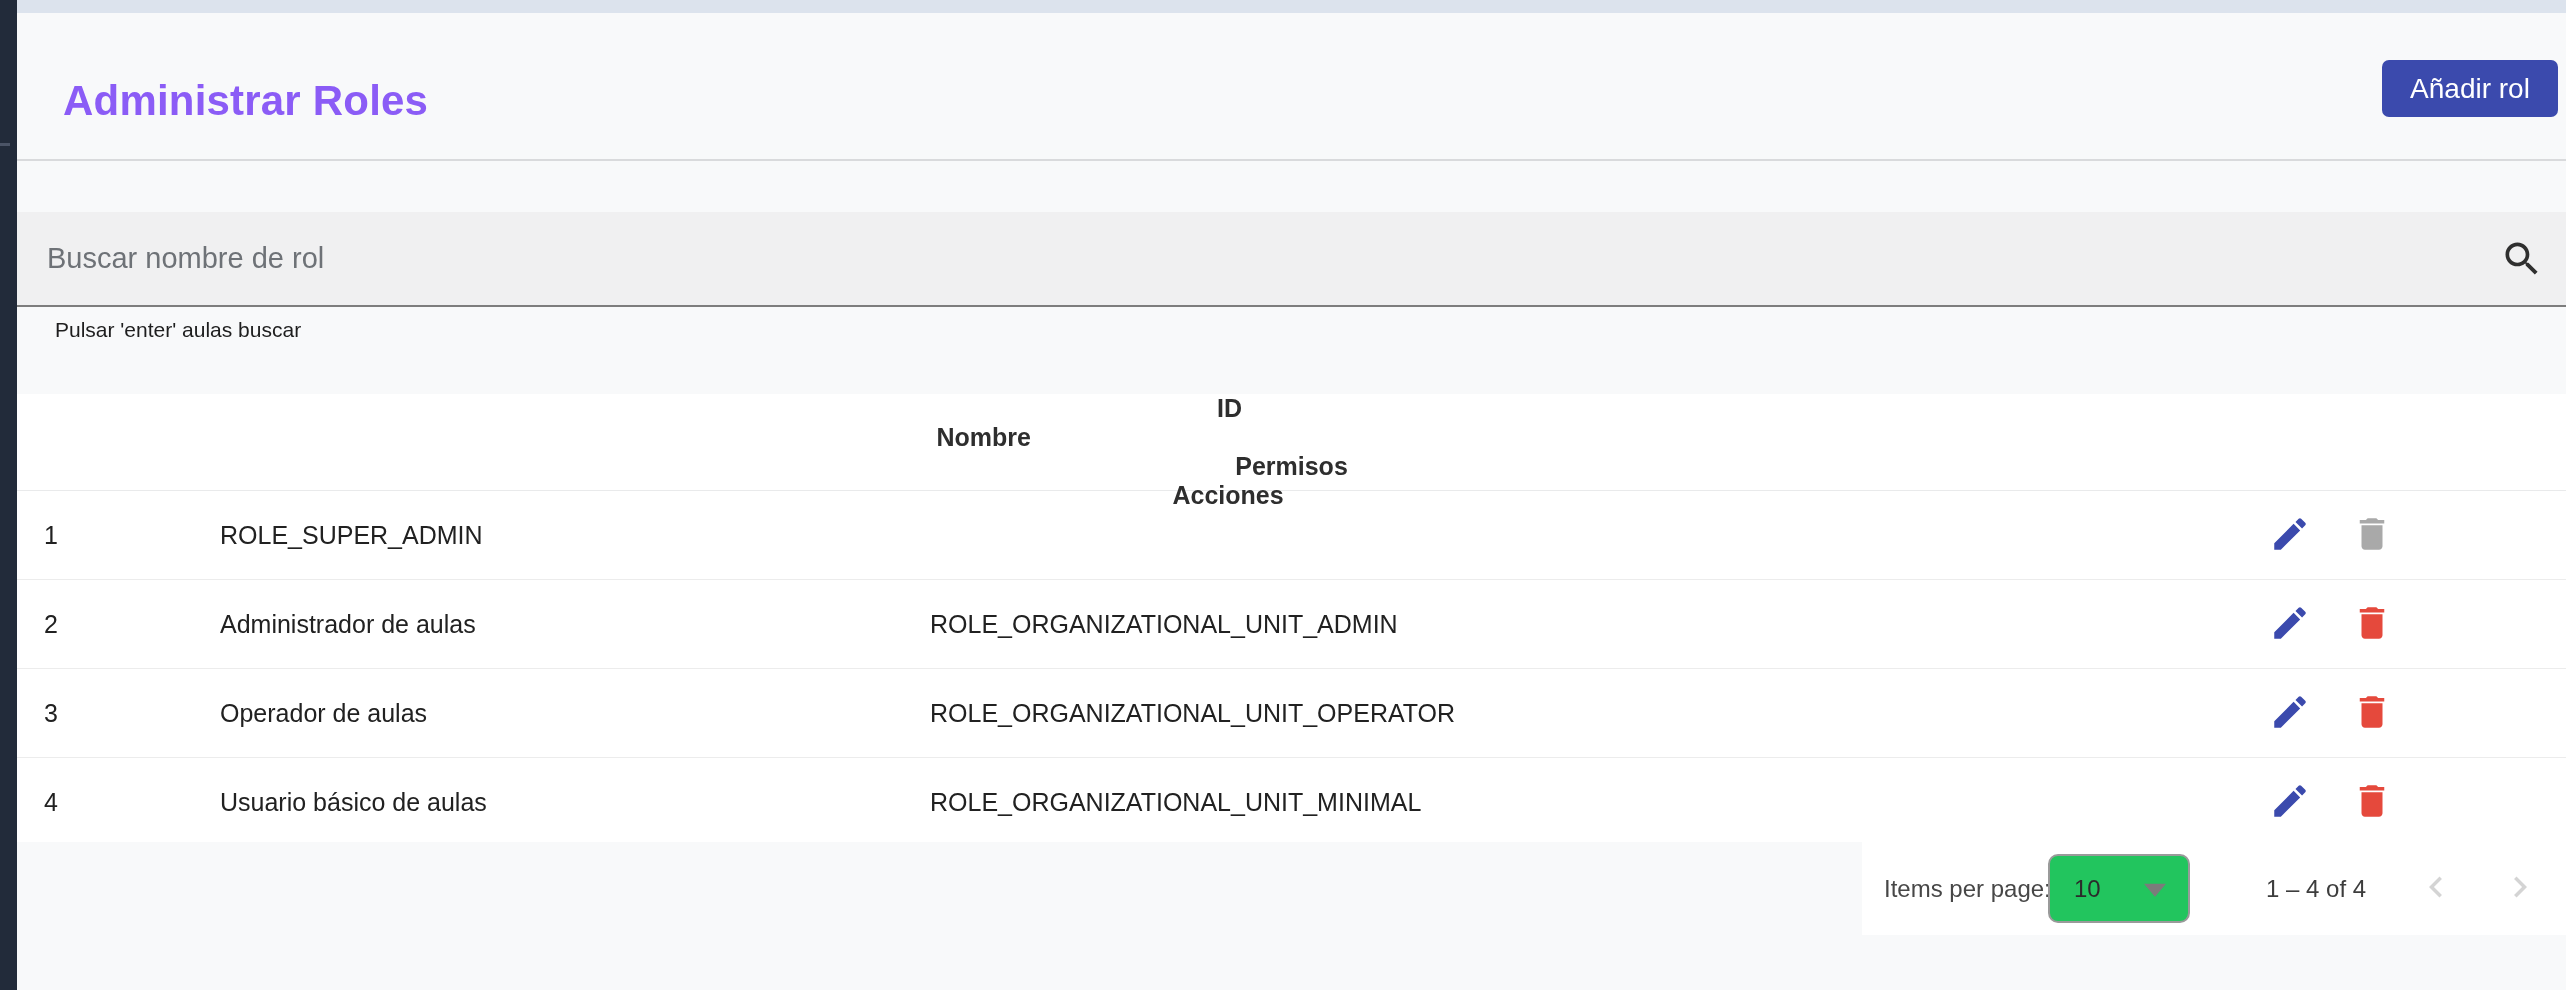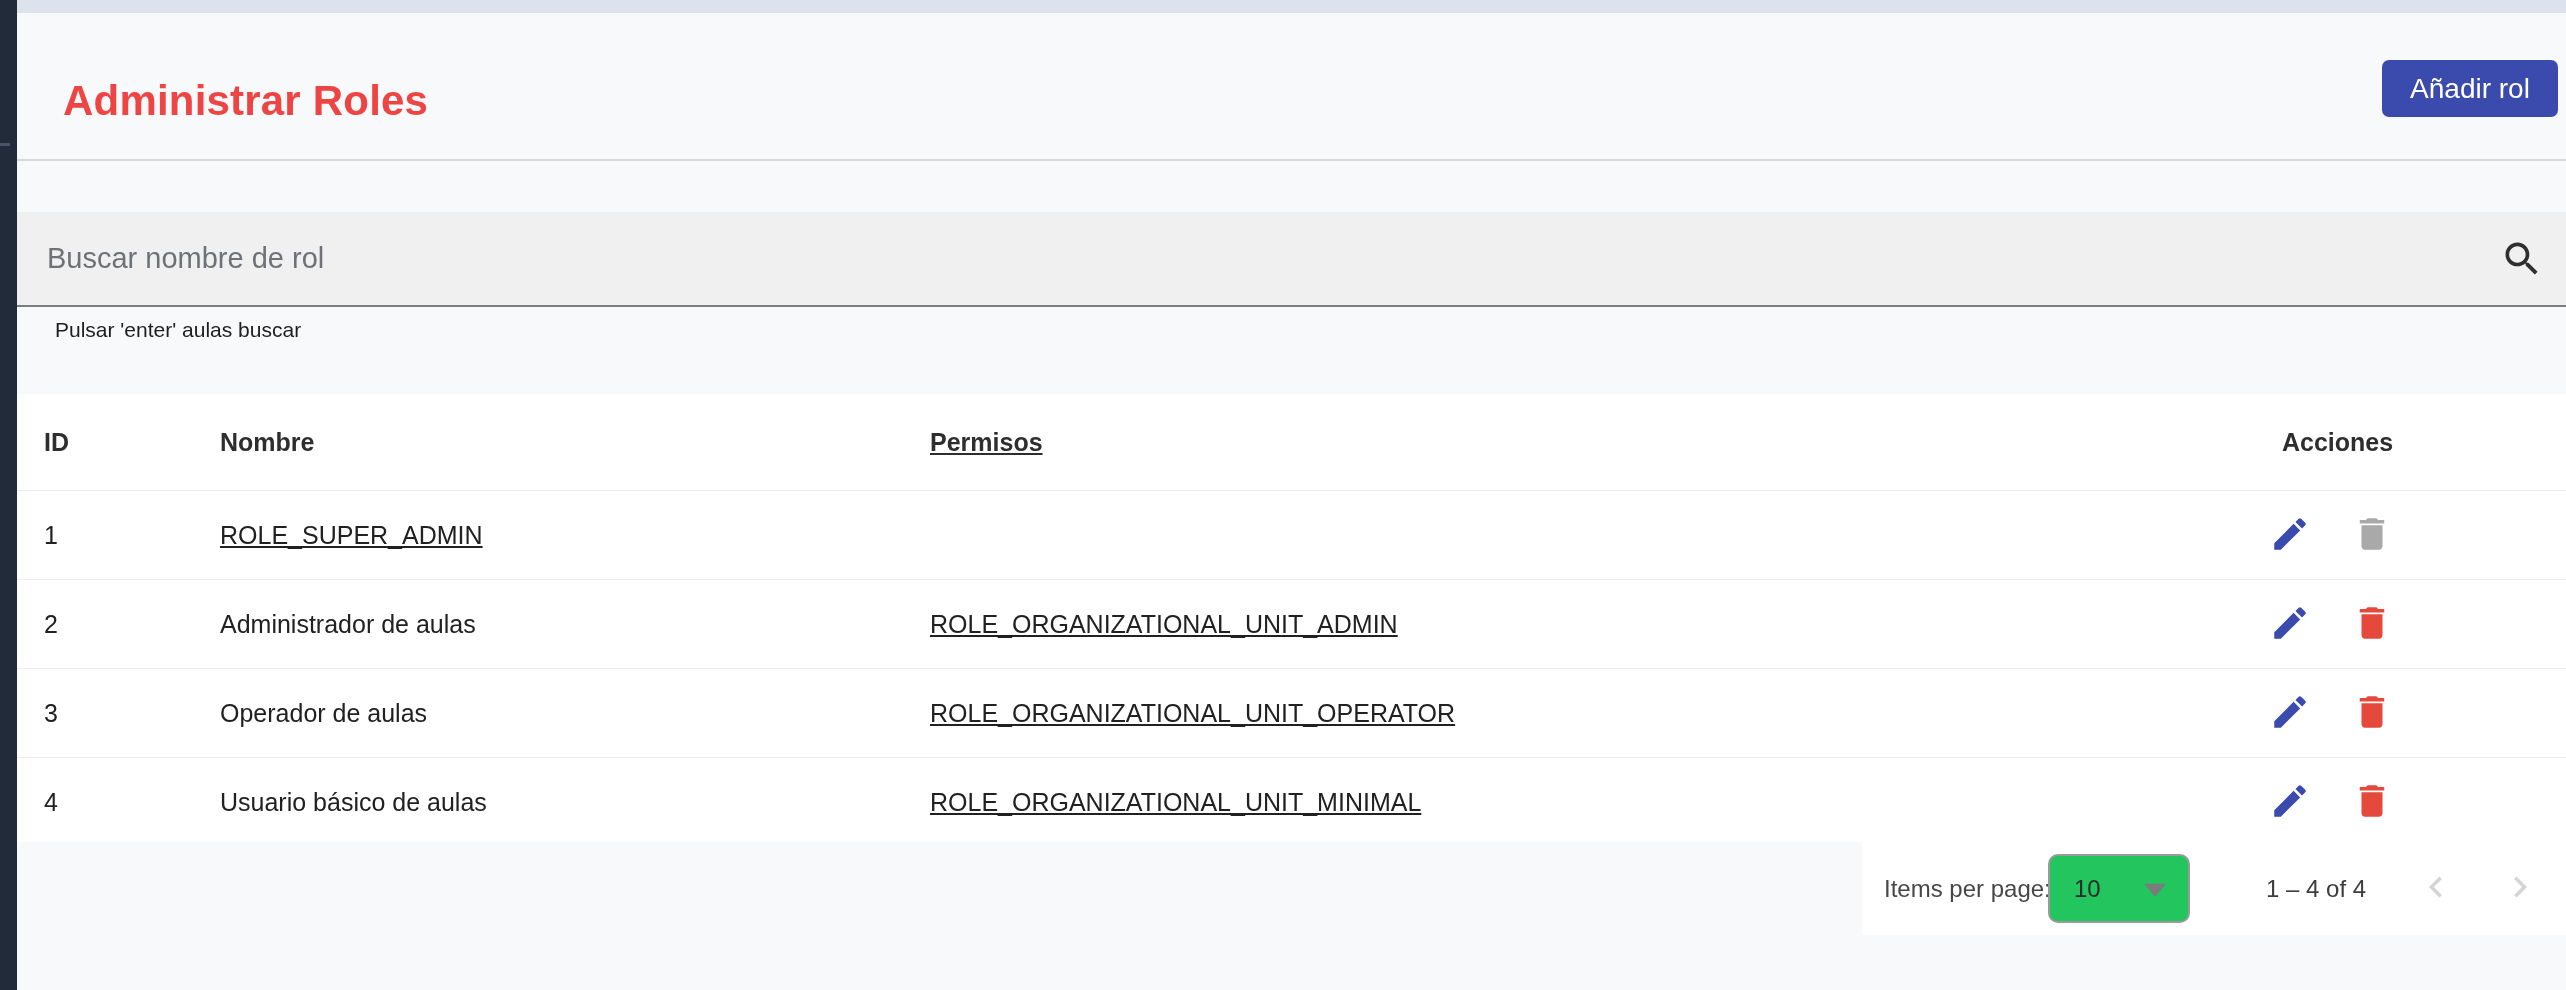--- a/index.html
+++ b/index.html
@@ -12,21 +12,21 @@
   
   .sidebar { position:absolute; left:0; top:0; width:17px; height:990px; background:#222b3a; }
   .sidebar-dash { position:absolute; left:0; top:143px; width:10px; height:3px; background:#4b5466; }
 
   
   .top-strip { position:absolute; left:17px; right:0; top:0; height:13px; background:#dce3ed; }
 
   
   .page-title {
     position:absolute; left:63px; top:49px;
-    font-size:42px; font-weight:700; color:#ef4444; letter-spacing:.2px;text-align:right;
+    font-size:42px; font-weight:700; color:#8b5cf6; letter-spacing:.2px;text-align:right;
   }
   .add-role-button {
     position:absolute; left:2382px; top:60px; width:176px; height:57px;
     background:#3b4aad; color:#ffffff; border:none; border-radius:7px;
     font-family:inherit; font-size:28px; cursor:pointer;
     display:flex; align-items:center; justify-content:center;
   }
   .header-divider { position:absolute; left:17px; right:0; top:159px; height:2px; background:#d9dadc; }
 
   
@@ -40,26 +40,26 @@
     padding:0 80px 0 30px; box-sizing:border-box;
     font-family:inherit; font-size:29px; color:#333;
   }
   .search-input::placeholder { color:#6e7277; opacity:1; }
   .search-icon-wrap { position:absolute; right:22px; top:50%; transform:translateY(-50%); width:44px; height:44px; cursor:pointer; }
   .search-hint { position:absolute; left:55px; top:318px; font-size:21px; color:#1e1e1e; }
 
   
   .roles-table { position:absolute; left:17px; right:0; top:394px; background:#ffffff; }
   .thead-row, .data-row { display:flex; align-items:center; }
-  .thead-row { height:96px; border-bottom:1px solid #e9eaeb; font-weight:700; font-size:25px; color:#2e2e2e; }
+  .thead-row { height:96px; border-bottom:1px solid #e9eaeb; font-weight:700; font-size:25px; color:#2e2e2e;flex-direction:column; }
   .data-row { height:88px; border-bottom:1px solid #ececec; font-size:25px; color:#212121; }
   .data-row:last-child { border-bottom:none; }
   .col-id   { width:176px; padding-left:27px; flex:none; }
   .col-name { width:710px; flex:none; }
-  .col-perm { flex:1;text-decoration:underline; }
+  .col-perm { flex:1; }
   .col-actions { width:330px; flex:none; display:flex; align-items:center; box-sizing:border-box; }
   .thead-row .col-actions { padding-left:46px; }
   .data-row .col-actions { padding-left:30px; gap:34px; }
   .icon-button { width:48px; height:48px; padding:0; background:none; border:none; cursor:pointer; display:flex; align-items:center; justify-content:center; }
   .icon-button svg { width:42px; height:42px; }
   .edit-btn svg { fill:#3b4aad; }
   .delete-btn svg { fill:#e5493c; }
   .delete-btn.disabled { cursor:default; }
   .delete-btn.disabled svg { fill:#a9a9a9; }
 

